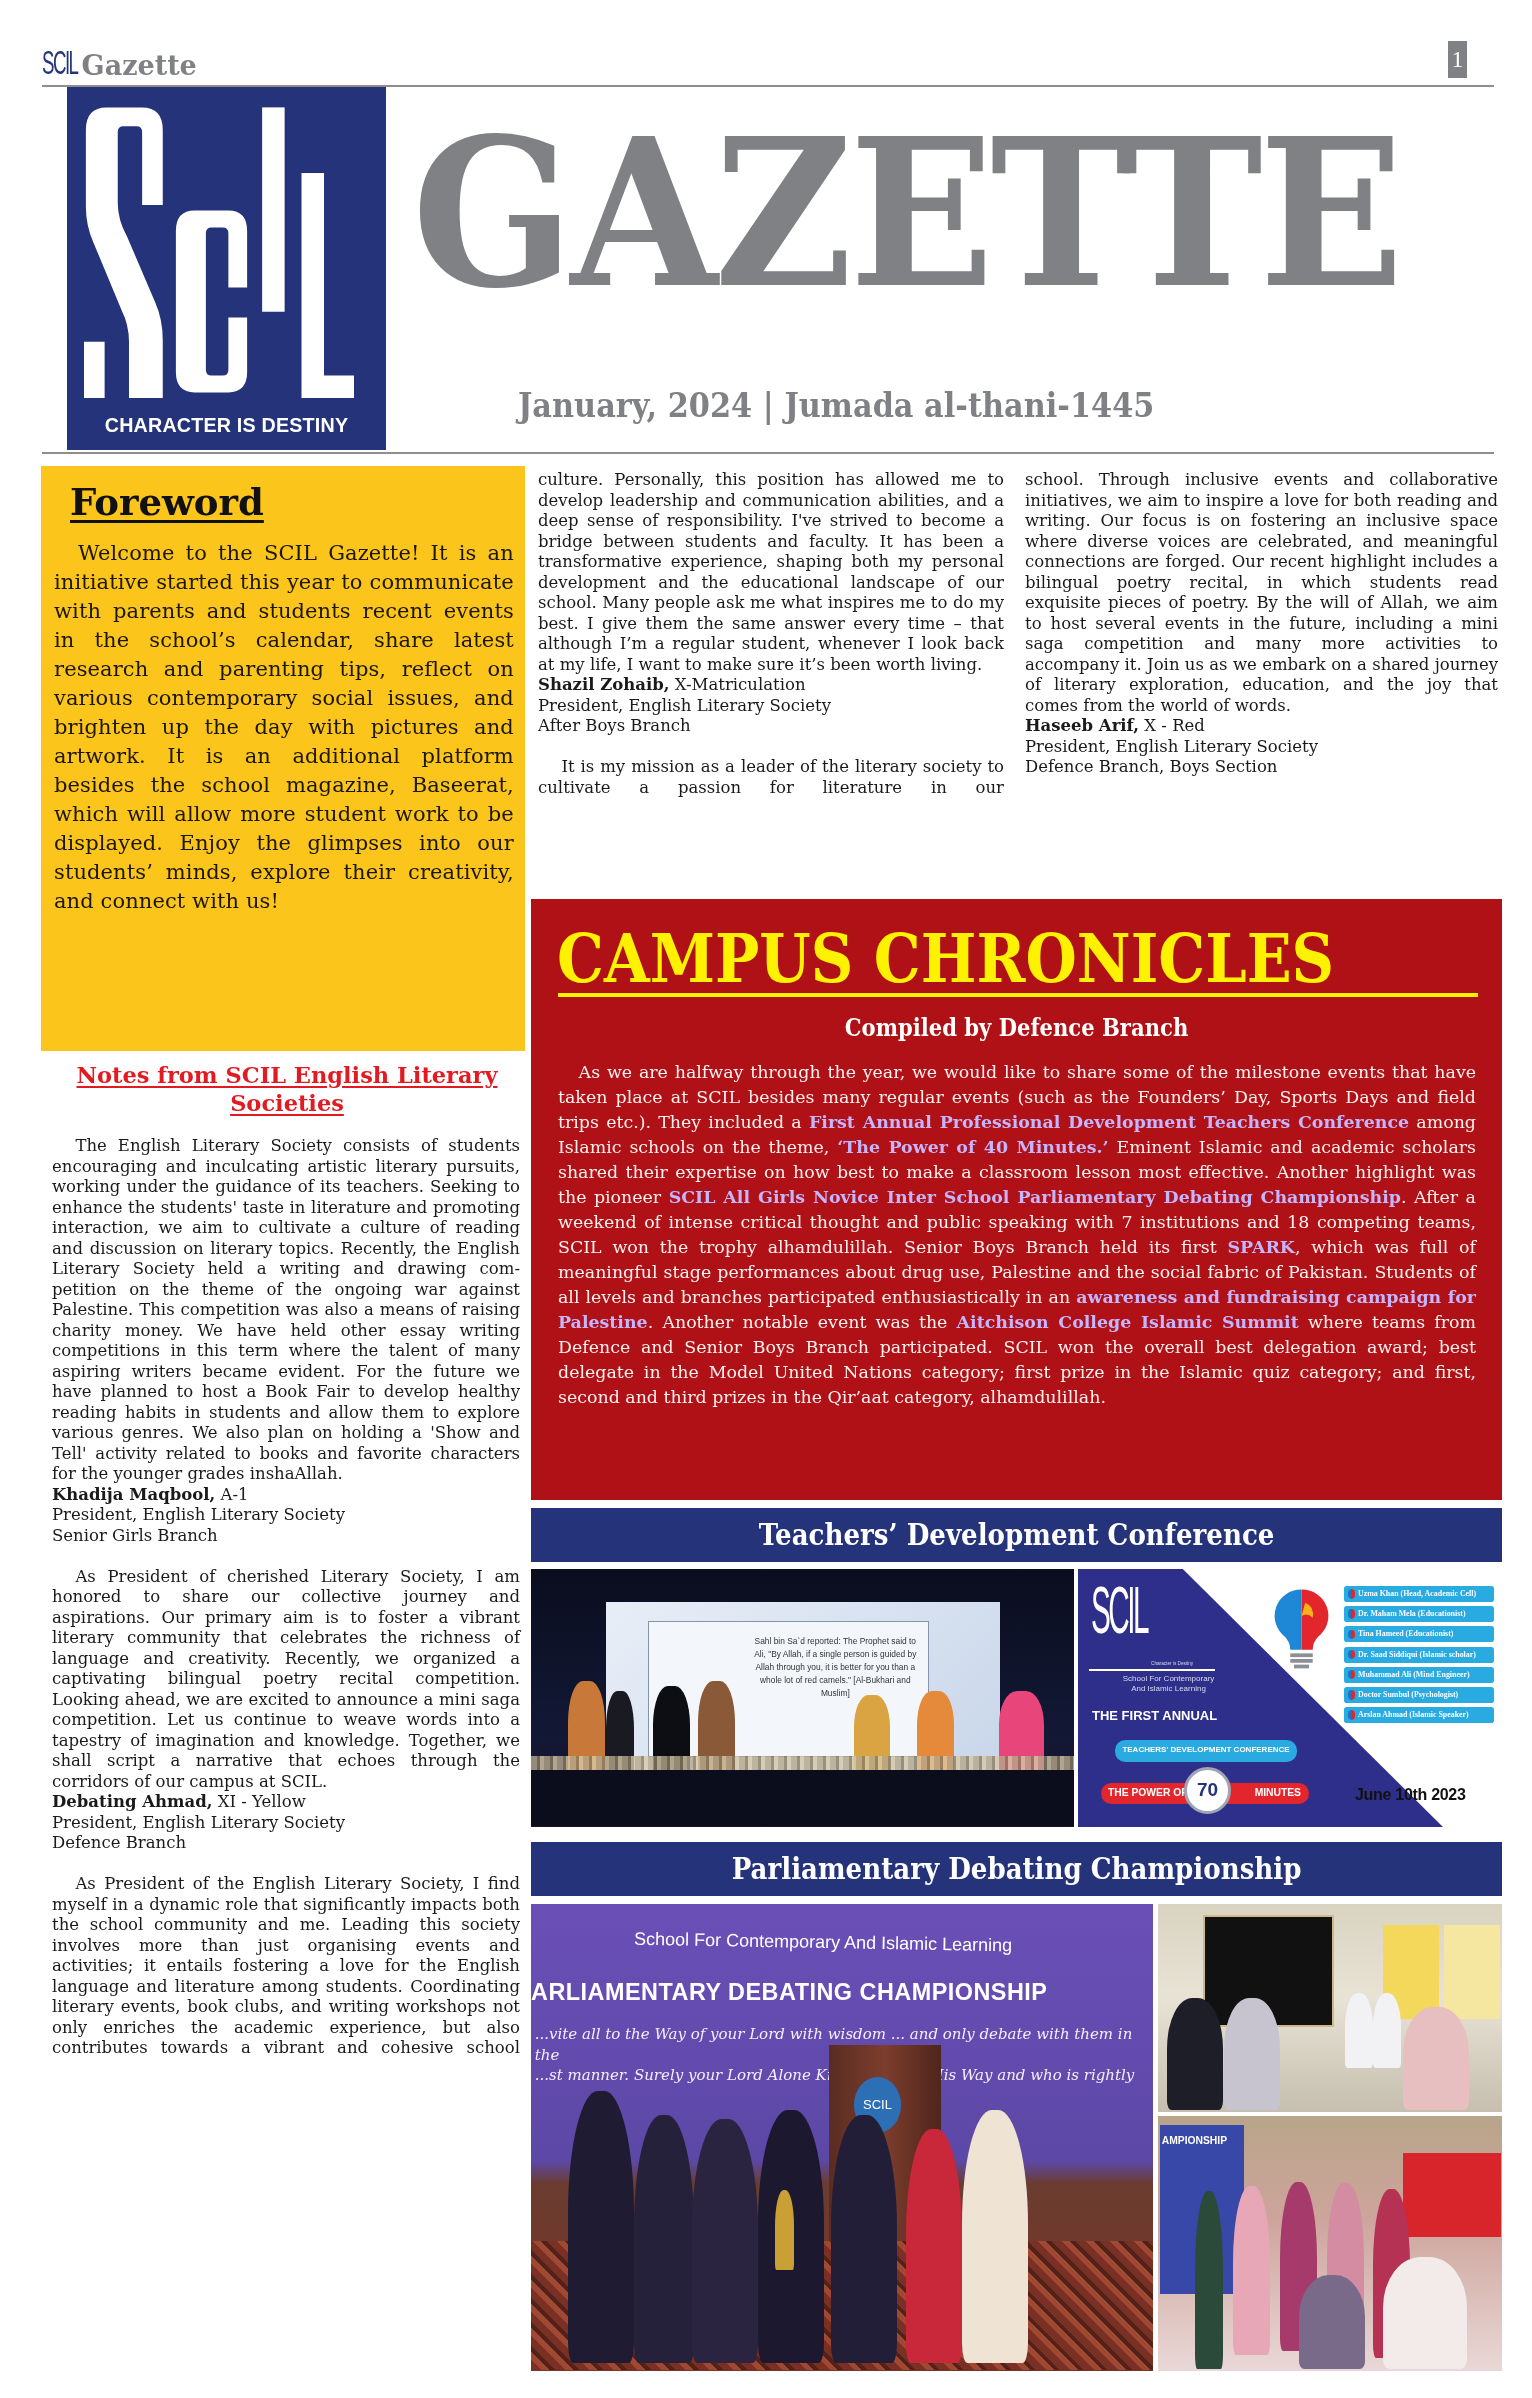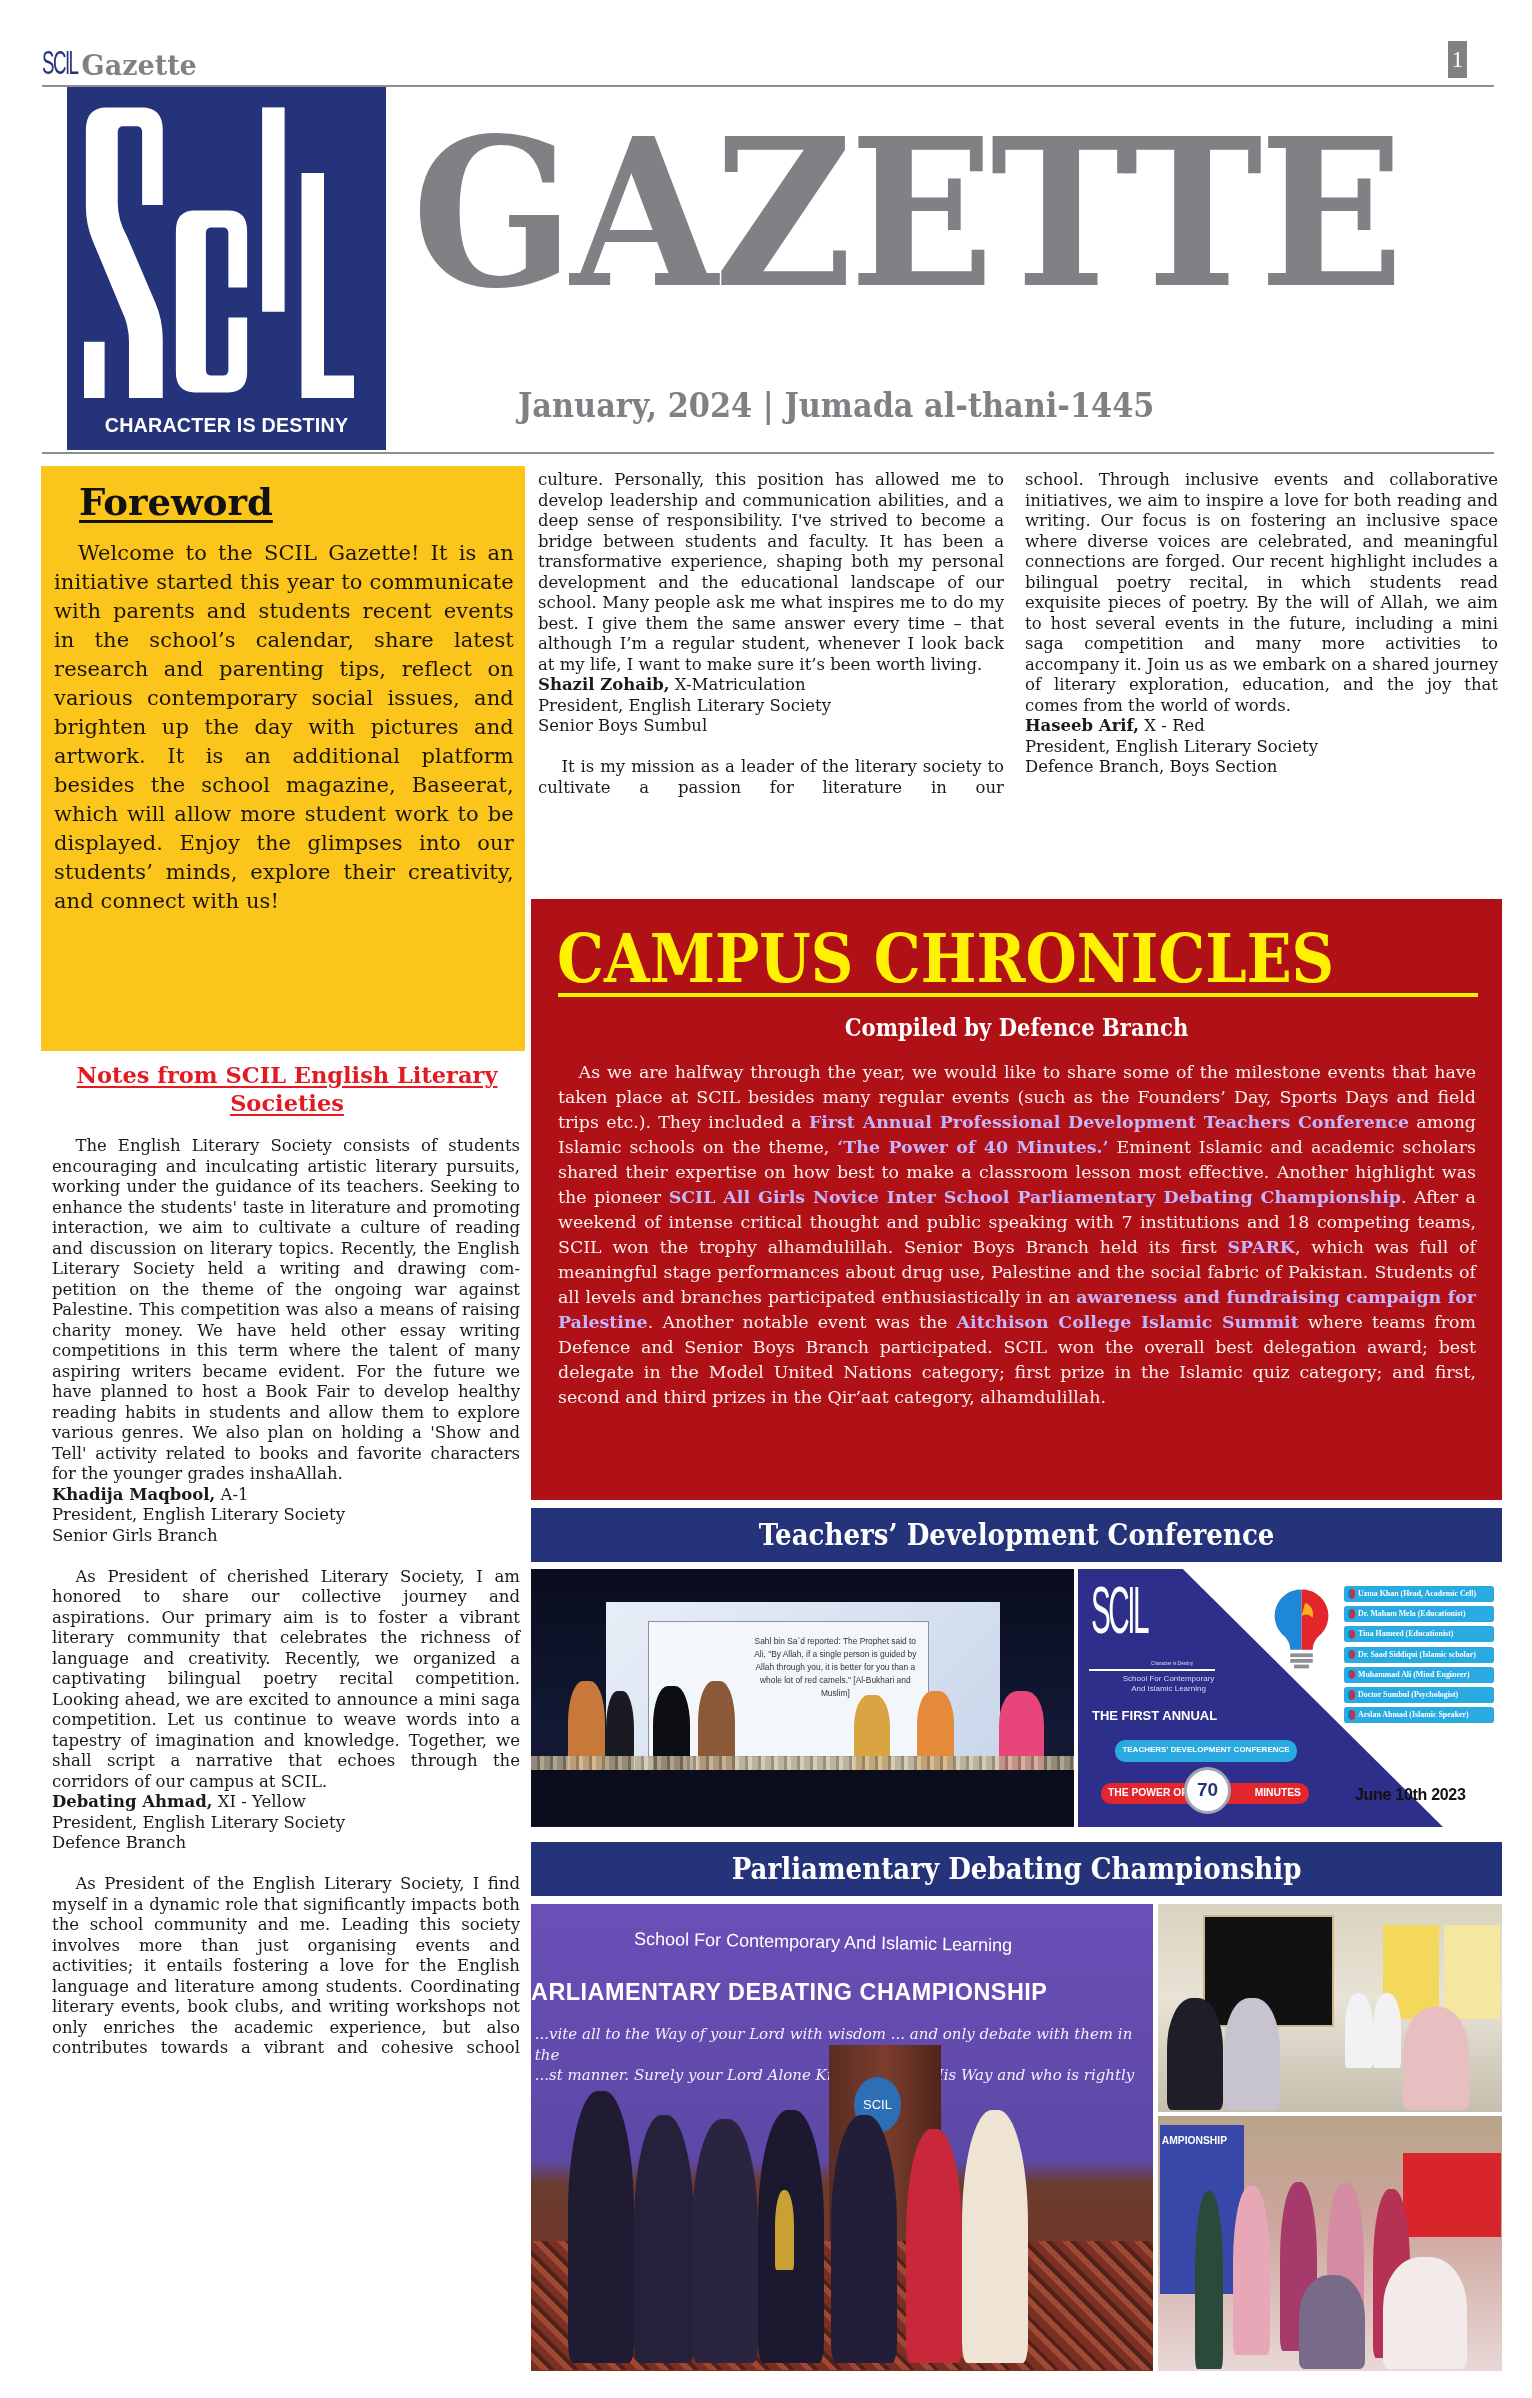--- a/index.html
+++ b/index.html
@@ -16,21 +16,21 @@
   
   .logo-box { position: absolute; left: 67px; top: 87px; width: 319px; height: 363px; background: #24337a; }
   .logo-letters { position: absolute; left: 0; top: 11.2px; width: 319px; height: 300px; }
   .logo-letters svg { width: 100%; height: 100%; }
   .logo-tag { position: absolute; left: 0; bottom: 13px; width: 319px; text-align: center; color: #ffffff; font-family: "Liberation Sans", sans-serif; font-weight: bold; font-size: 19.7px; letter-spacing: 0.2px; }
   .masthead-title { position: absolute; left: 412px; top: 111px; width: 1073px; font-family: "DejaVu Serif", serif; font-weight: bold; color: #808184; font-size: 204px; line-height: 1; letter-spacing: -3.7px; transform: scaleX(0.93); transform-origin: left top; white-space: nowrap; }
   .masthead-date { position: absolute; left: 518px; top: 386px; font-family: "DejaVu Serif", serif; font-weight: bold; color: #808184; font-size: 33px; transform: scaleX(0.92); transform-origin: left top; white-space: nowrap; }
 
   
   .foreword { position: absolute; left: 41px; top: 466px; width: 484px; height: 585px; background: #fcc51b; padding: 15px 11.2px 0 13px; }
-  .foreword h2 { font-family: "DejaVu Serif", serif; font-weight: bold; font-size: 37px; text-decoration: underline; text-decoration-thickness: 2.8px; text-underline-offset: 4.7px; margin-left: 25px; line-height: 43px; margin-bottom: 15px; color: #111; }
+  .foreword h2 { font-family: "DejaVu Serif", serif; font-weight: bold; font-size: 37px; text-decoration: underline; text-decoration-thickness: 2.8px; text-underline-offset: 4.7px; margin-left: 16px; line-height: 43px; margin-bottom: 15px; color: #111; }
   .foreword p { font-family: "DejaVu Serif", serif; font-size: 21px; line-height: 29px; text-align: justify; text-indent: 24px; color: #1c1605; letter-spacing: 0.1px; }
 
   
   .notes-title { position: absolute; left: 51px; top: 1061px; width: 472px; text-align: center; color: #e21b23; font-family: "DejaVu Serif", serif; font-weight: bold; font-size: 22.5px; line-height: 28px; text-decoration: underline; text-underline-offset: 2.8px; }
   .col { position: absolute; font-family: "DejaVu Serif", serif; font-size: 16.5px; line-height: 20.5px; color: #1a1a1a; }
   .col p { text-align: justify; text-indent: 23.4px; hyphens: manual; }
   .sig { text-align: right; text-indent: 0 !important; }
   .sig b { font-weight: bold; }
   .gap { height: 20.6px; }
 
@@ -141,21 +141,21 @@
   <div class="gap"></div>
   <article>
     <p style="text-align-last: justify;">As President of the English Literary Society, I find myself in a dynamic role that significantly impacts both the school community and me. Leading this society involves more than just organising events and activities; it entails foster­ing a love for the English language and literature among students. Coordinating literary events, book clubs, and writing workshops not only enriches the academic experience, but also contributes towards a vibrant and cohesive school</p>
   </article>
 </div>
 
 <div class="col" style="left:538px; top:470px; width:466px;">
   <p style="text-indent:0;">culture. Personally, this position has allowed me to develop leadership and communication abili­ties, and a deep sense of responsibility. I've strived to become a bridge between students and faculty. It has been a transformative experience, shaping both my personal development and the educational landscape of our school. Many people ask me what inspires me to do my best. I give them the same answer every time – that although I’m a regular student, whenever I look back at my life, I want to make sure it’s been worth living.</p>
   <p class="sig"><b>Shazil Zohaib,</b> <span>X-Matriculation</span></p>
   <p class="sig">President, English Literary Society</p>
-  <p class="sig">Senior Boys Sumbul</p>
+  <p class="sig">After Boys Branch</p>
   <div class="gap"></div>
   <p style="text-align-last: justify;">It is my mission as a leader of the literary socie­ty to cultivate a passion for literature in our</p>
 </div>
 
 <div class="col" style="left:1025px; top:470px; width:473px;">
   <p style="text-indent:0;">school. Through inclusive events and collabora­tive initiatives, we aim to inspire a love for both reading and writing. Our focus is on fostering an inclusive space where diverse voices are celebrat­ed, and meaningful connections are forged. Our recent highlight includes a bilingual poetry recit­al, in which students read exquisite pieces of poetry. By the will of Allah, we aim to host several events in the future, including a mini saga compe­tition and many more activities to accompany it. Join us as we embark on a shared journey of liter­ary exploration, education, and the joy that comes from the world of words.</p>
   <p class="sig"><b>Haseeb Arif,</b> <span>X - Red</span></p>
   <p class="sig">President, English Literary Society</p>
   <p class="sig">Defence Branch, Boys Section</p>
 </div>

